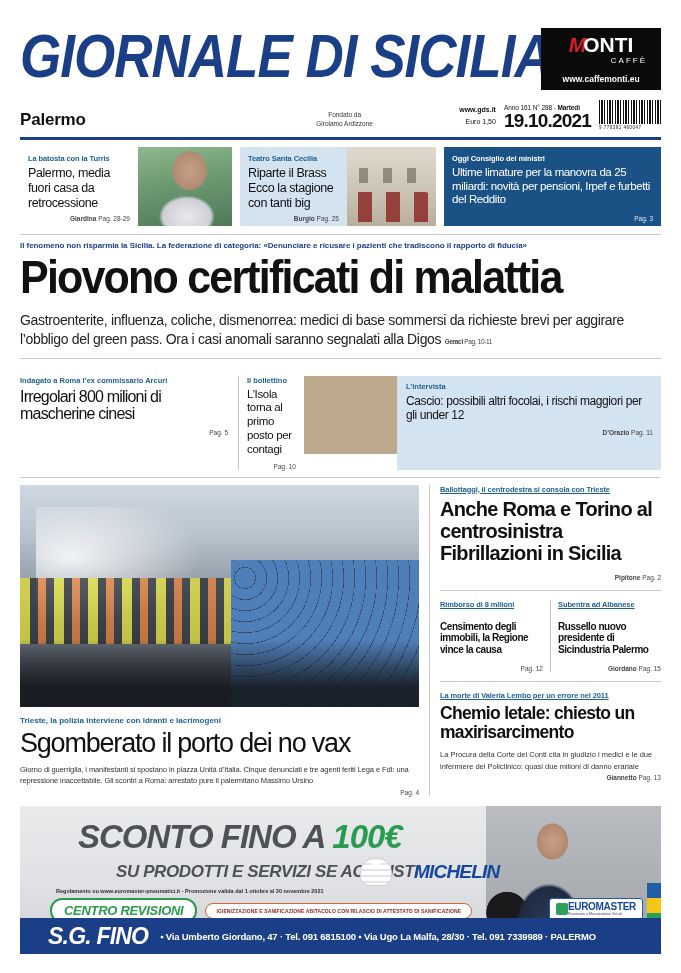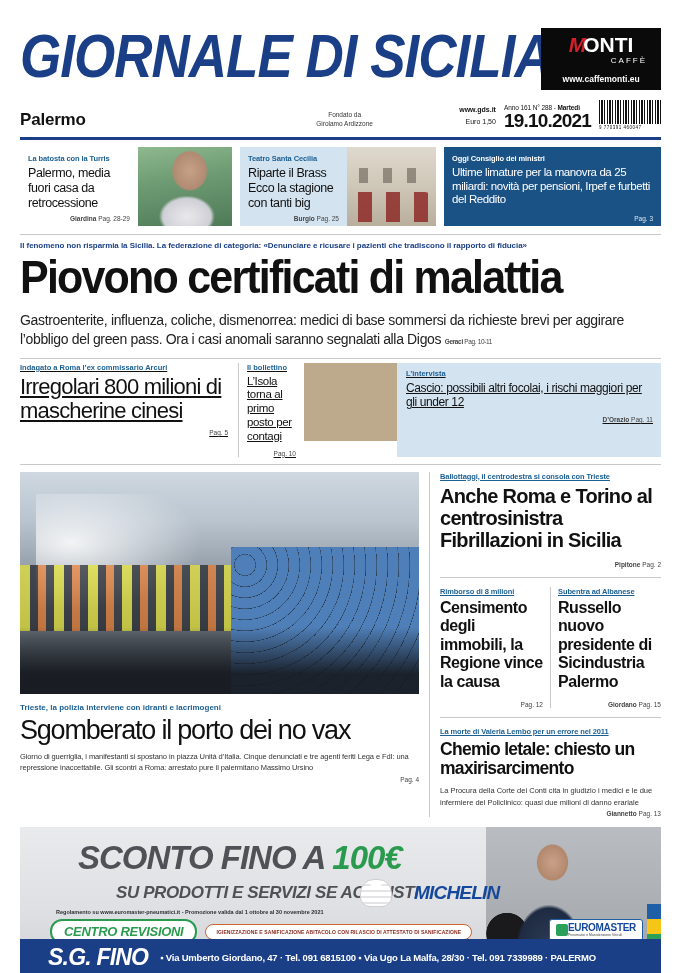--- a/index.html
+++ b/index.html
@@ -123,27 +123,27 @@
   }
   .lead-sub {
     font-size: 14px; line-height: 1.34; letter-spacing: -0.35px;
     margin-top: 12px; color: #222;
   }
   .lead-sub .ref { font-size: 6.5px; color: #444; white-space: nowrap; }
   .lead-sub .ref b { font-weight: bold; }
   .rule-thin2 { height: 1px; background: #c9c9c9; margin-top: 9px; }
 
   
-  .band2 { display: flex; margin-top: 4px; text-decoration: underline; }
+  .band2 { display: flex; margin-top: 17px; }
   .b2-a { width: 218px; padding-right: 10px; }
   .b2-b { width: 66px; padding: 0 8px; border-left: 1px solid #c9c9c9; }
   .b2-photo { width: 93px; }
   .b2-c { flex: 1; background: #d3e3f0; padding: 6px 8px 4px 9px; }
   .k-blue { font-size: 7.5px; font-weight: bold; color: #1b5f93; }
-  .b2-a .title { font-size: 22px; letter-spacing: -0.8px; line-height: 1.1; margin-top: 3px; }
+  .b2-a .title { font-size: 16px; letter-spacing: -0.8px; line-height: 1.1; margin-top: 3px; }
   .b2-b .title { font-size: 11.5px; letter-spacing: -0.35px; line-height: 1.2; margin-top: 3px; }
   .b2-c .title { font-size: 12px; letter-spacing: -0.4px; line-height: 1.22; margin-top: 3px; }
   .ref-sm { font-size: 6.5px; color: #444; text-align: right; margin-top: 6px; }
   .ref-sm b { font-weight: bold; }
   .photo-portrait {
     height: 78px;
     background:
       radial-gradient(ellipse 26px 30px at 52% 56%, #c89c80 0%, #b5886c 58%, rgba(0,0,0,0) 62%),
       radial-gradient(ellipse 22px 14px at 52% 22%, #3a3028 0%, #2a231d 60%, rgba(0,0,0,0) 66%),
       linear-gradient(160deg, #cdbda4 0%, #b9a party 0%, #a89madeup 0%, #b5a286 100%);
@@ -191,21 +191,21 @@
   .r-kicker { font-size: 7.5px; font-weight: bold; color: #1b5f93; letter-spacing: -0.1px; text-decoration: underline; }
   .r-head { font-size: 20px; font-weight: bold; letter-spacing: -0.7px; line-height: 1.12; margin-top: 4px; }
   .r-ref { font-size: 6.5px; color: #444; text-align: right; margin-top: 9px; }
   .r-ref b { font-weight: bold; }
   .rule-r { height: 1px; background: #c9c9c9; margin: 9px 0; }
 
   .two-col { display: flex; }
   .two-col .c { flex: 1; }
   .two-col .c:first-child { padding-right: 7px; }
   .two-col .c:last-child { padding-left: 7px; border-left: 1px solid #c9c9c9; }
-  .c-head { font-size: 16px; font-weight: bold; letter-spacing: -0.45px; line-height: 1.16; margin-top: 3px; }
+  .c-head { font-size: 10px; font-weight: bold; letter-spacing: -0.45px; line-height: 1.16; margin-top: 12px; }
 
   .chemio-head { font-size: 17.5px; font-weight: bold; letter-spacing: -0.7px; line-height: 1.1; margin-top: 4px; }
   .chemio-body { font-size: 7.5px; line-height: 1.55; color: #333; margin-top: 7px; }
   .chemio-ref { font-size: 6.5px; color: #444; text-align: right; margin-top: 2px; }
 
   
   .ad { margin-top: 10px; height: 148px; position: relative; overflow: hidden; background: #e6e7e9; }
   .ad-bg {
     position: absolute; inset: 0;
     background: linear-gradient(180deg, #e9eaec 0%, #dfe0e3 55%, #cfd1d4 100%);

